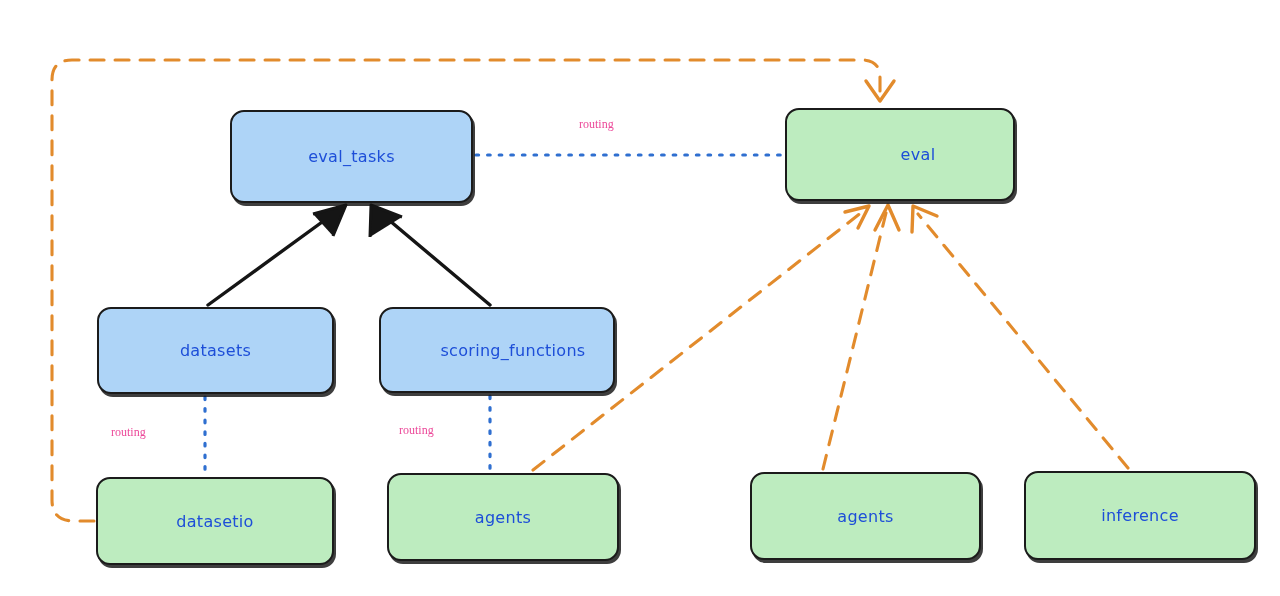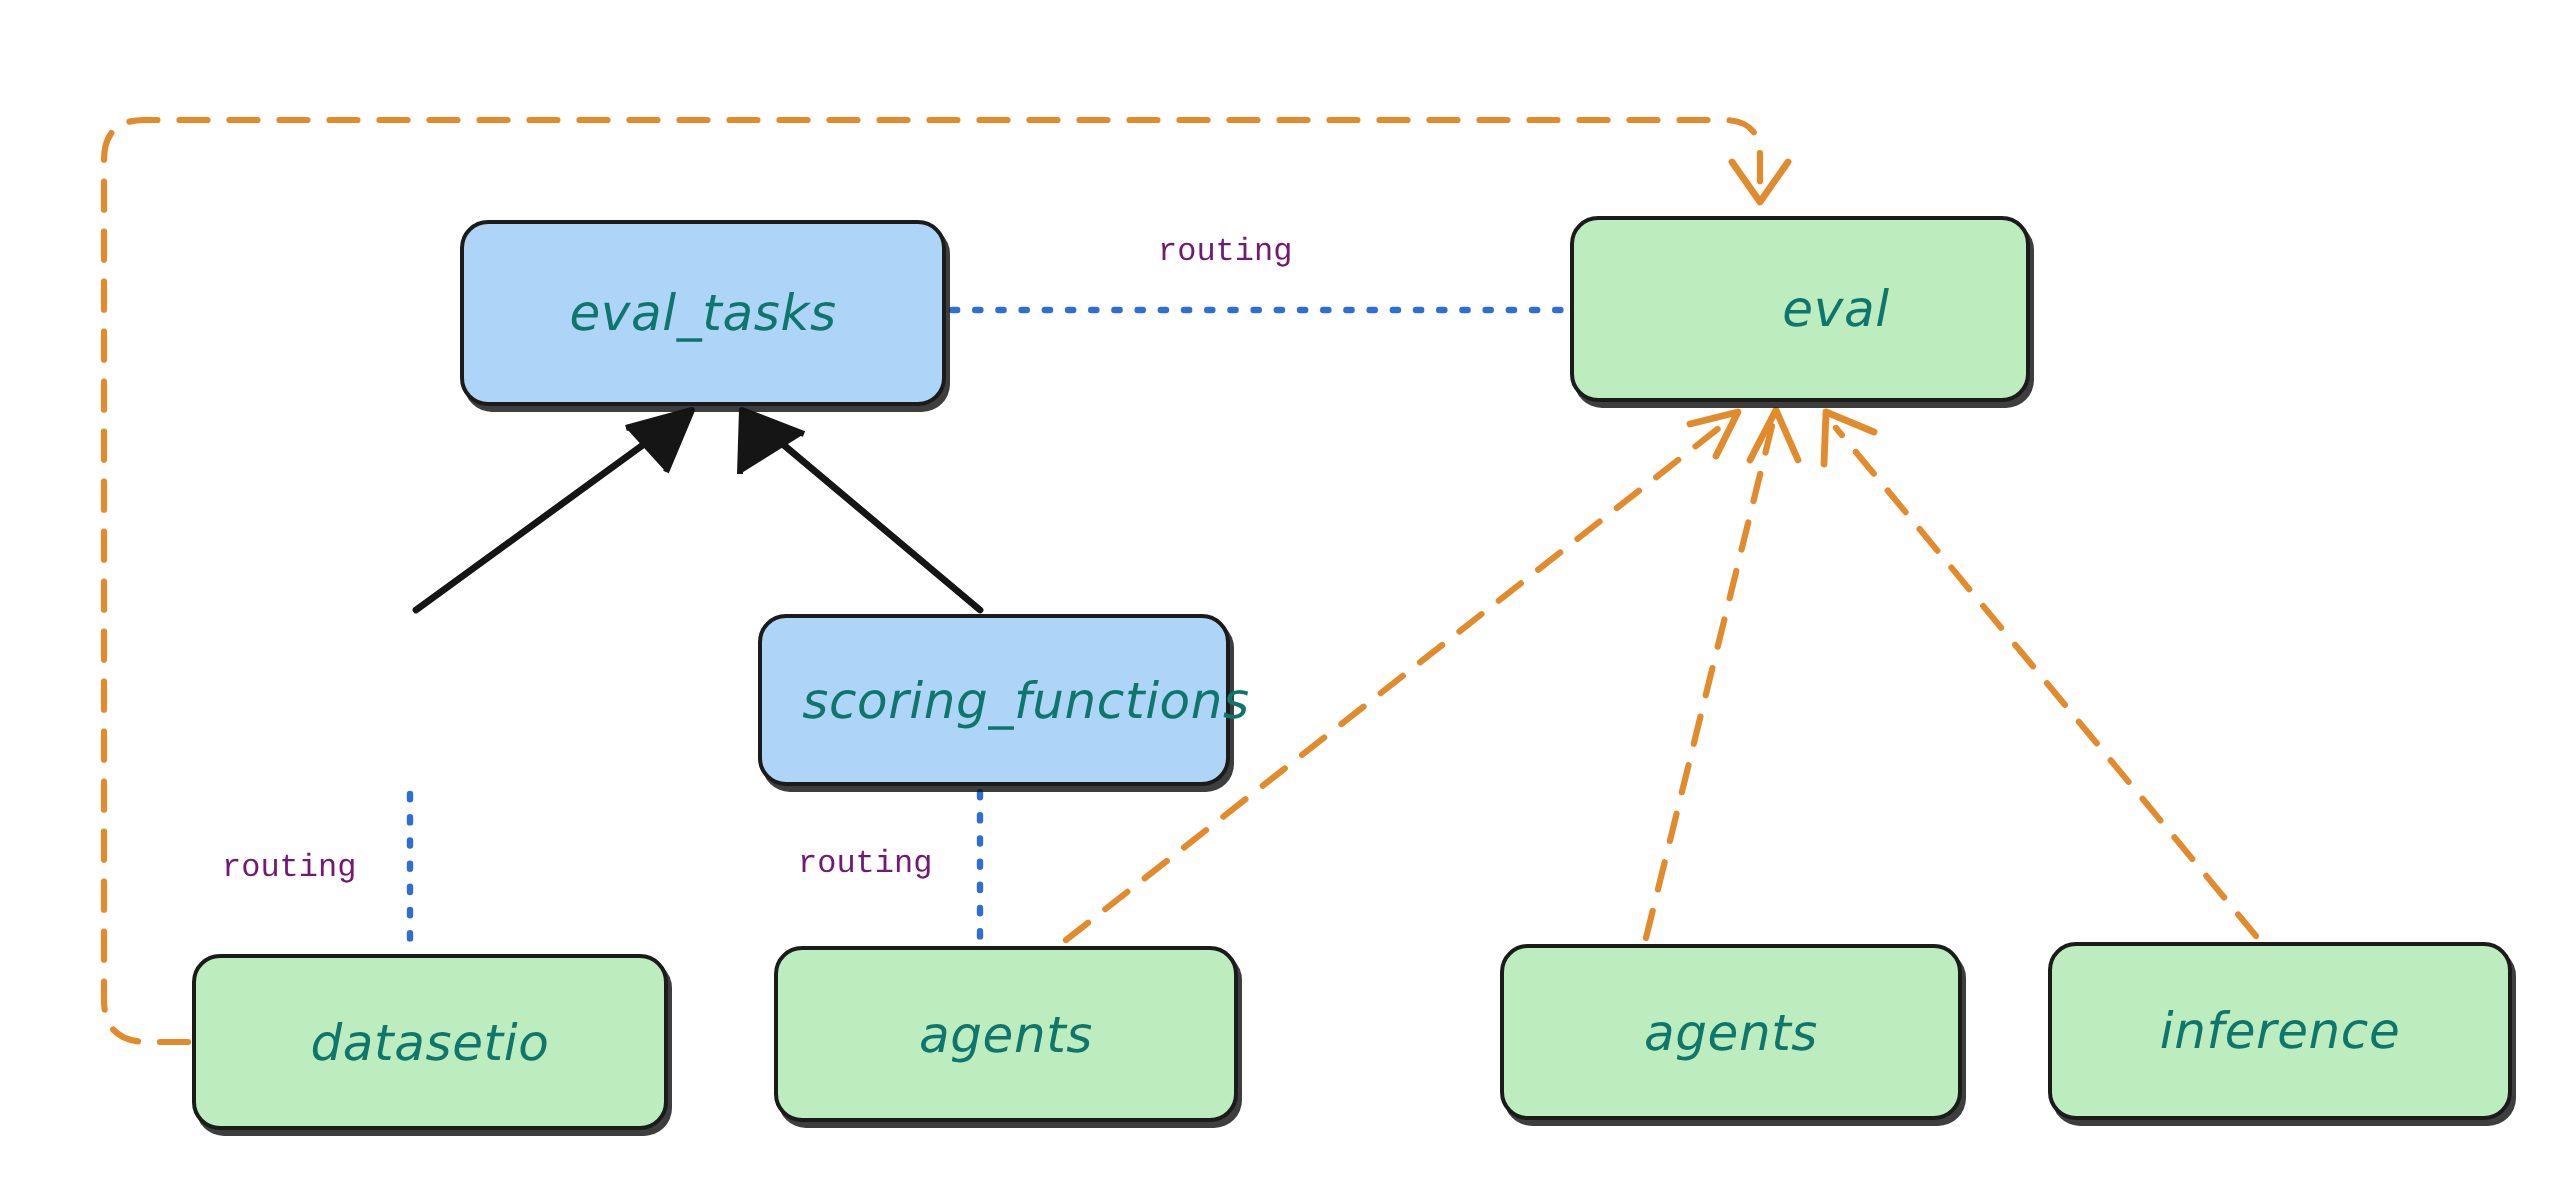--- a/index.html
+++ b/index.html
@@ -32,31 +32,30 @@
     border-radius: 14px;
     display: flex;
     align-items: center;
     justify-content: center;
     box-shadow: 2px 3px 0 rgba(20,20,20,0.82);
   }
   .node-blue { background: #aed4f7; }
   .node-green { background: #bdecbf; }
   .node-label {
     font-family: "DejaVu Sans", sans-serif;
-    font-size: 25px;
-    color: #0f766e;
+    font-size: 16px;
+    color: #1d4ed8;
     letter-spacing: 0.3px;
     white-space: nowrap;
-    font-style: italic;
   }
   .edge-label {
     position: absolute;
-    font-family: Liberation Mono, monospace;
-    font-size: 16px;
-    color: #701a75;
+    font-family: Liberation Serif, serif;
+    font-size: 12px;
+    color: #ec4899;
     white-space: nowrap;
   }
 </style>
 </head>
 <body>
 
 <div id="stage">
 
   <svg id="edges" viewBox="0 0 1280 596" xmlns="http://www.w3.org/2000/svg">
 
@@ -104,20 +103,23 @@
   </svg>
 
   <div class="node node-blue" style="left:230px; top:110px; width:243px; height:93px;">
     <span class="node-label">eval_tasks</span>
   </div>
 
   <div class="node node-green" style="left:785px; top:108px; width:230px; height:93px;padding-left:36px;">
     <span class="node-label">eval</span>
   </div>
 
+  <div class="node node-blue" style="left:97px; top:307px; width:237px; height:87px;">
+    <span class="node-label">datasets</span>
+  </div>
 
   <div class="node node-blue" style="left:379px; top:307px; width:236px; height:86px;padding-left:32px;">
     <span class="node-label">scoring_functions</span>
   </div>
 
   <div class="node node-green" style="left:96px; top:477px; width:238px; height:88px;">
     <span class="node-label">datasetio</span>
   </div>
 
   <div class="node node-green" style="left:387px; top:473px; width:232px; height:88px;">

